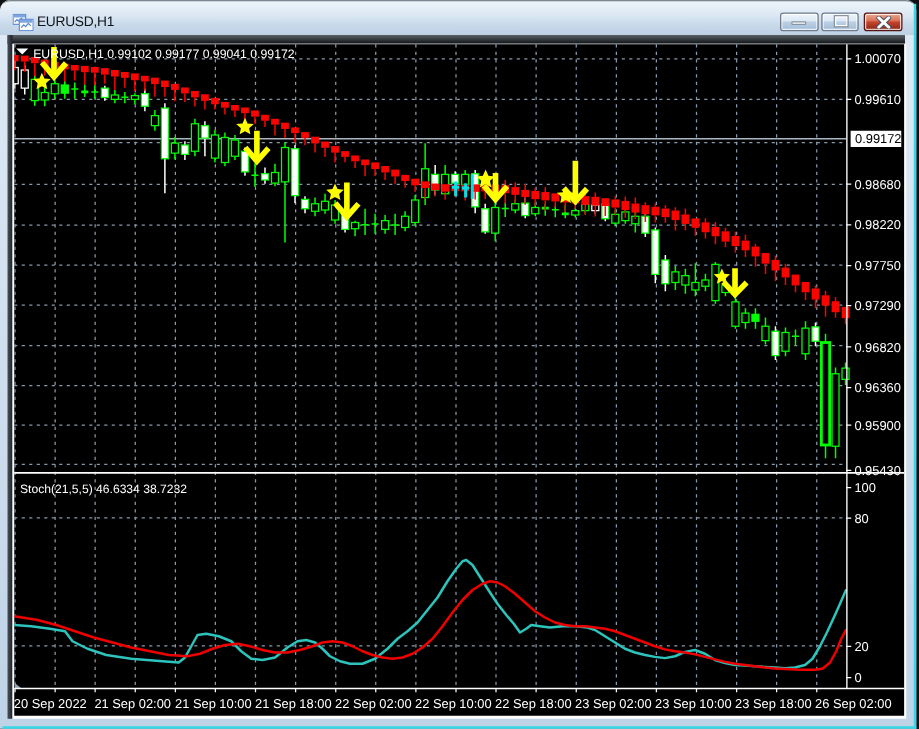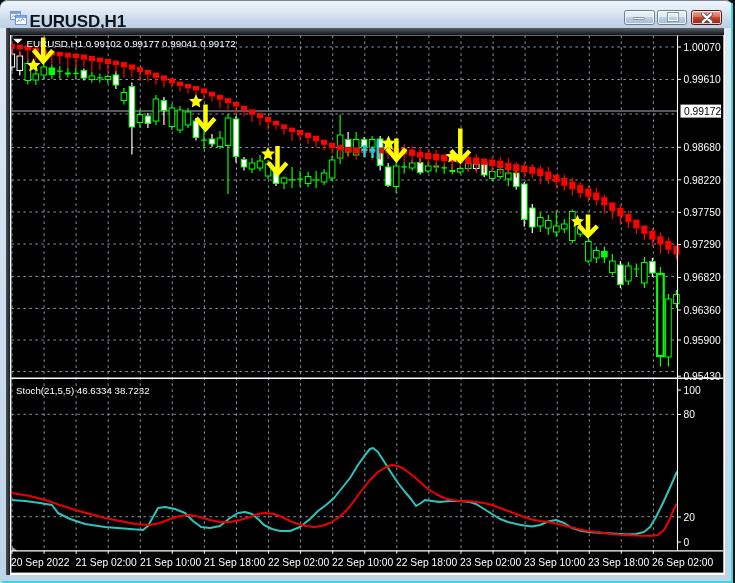--- a/index.html
+++ b/index.html
@@ -4,21 +4,21 @@
 *{margin:0;padding:0;box-sizing:border-box;}
 html,body{width:735px;height:583px;overflow:hidden;background:#0e1013;font-family:"Liberation Sans",sans-serif;}
 #win{position:absolute;left:0;top:0;width:733.4px;height:583px;border-radius:8px 8px 0 0;
  background:linear-gradient(#dfeaf5,#bfd3e7);overflow:hidden;}
 #cyanr{position:absolute;right:1.6px;top:3px;width:2px;bottom:0;background:#38d7e6;z-index:5;}
 #cyanb{position:absolute;left:2px;right:1.6px;bottom:0;height:2.2px;background:#38d7e6;z-index:5;}
 #title{position:absolute;left:0;top:0;width:100%;height:28.4px;
  background:linear-gradient(#eef5fb 0%,#dce8f4 40%,#c8d9ea 70%,#bdd0e4 100%);
  border-radius:8px 8px 0 0;border-top:1px solid #7e8790;}
 #ticon{position:absolute;left:10px;top:11px;}
-#ttext{position:absolute;left:29.5px;top:11.5px;font-size:17px;color:#101418;letter-spacing:-0.2px;font-weight:bold;}
+#ttext{position:absolute;left:29.5px;top:11.5px;font-size:11px;color:#101418;letter-spacing:-0.2px;}
 .btn{position:absolute;top:9.8px;height:15px;border-radius:2.5px;border:1px solid #707c8d;
  box-shadow:inset 0 0 0 1px rgba(255,255,255,.75);}
 #bmin{left:624px;width:30.6px;background:linear-gradient(#eef5fb 0%,#dce8f3 45%,#bcd1e6 50%,#a2bcd8 100%);}
 #bmax{left:657.3px;width:30.2px;background:linear-gradient(#eef5fb 0%,#dce8f3 45%,#bcd1e6 50%,#a2bcd8 100%);}
 #bcls{left:691px;width:31.2px;border-color:#571512;background:linear-gradient(#edab97 0%,#d96f50 45%,#c64530 50%,#9c2e1a 85%,#8e2a18 100%);}
 #ming{position:absolute;left:633px;top:16.8px;width:12.2px;height:3.6px;background:#fff;border:1px solid #8a94a0;border-radius:1px;}
 #maxg{position:absolute;left:668px;top:13px;width:9.6px;height:8px;border:1.8px solid #fff;outline:1px solid #8a94a0;background:transparent;box-sizing:border-box;}
 
 #darkband{position:absolute;left:6.4px;top:28.4px;right:9.8px;height:6.2px;
  background:linear-gradient(#5a6168,#23272b 75%,#101317);}

